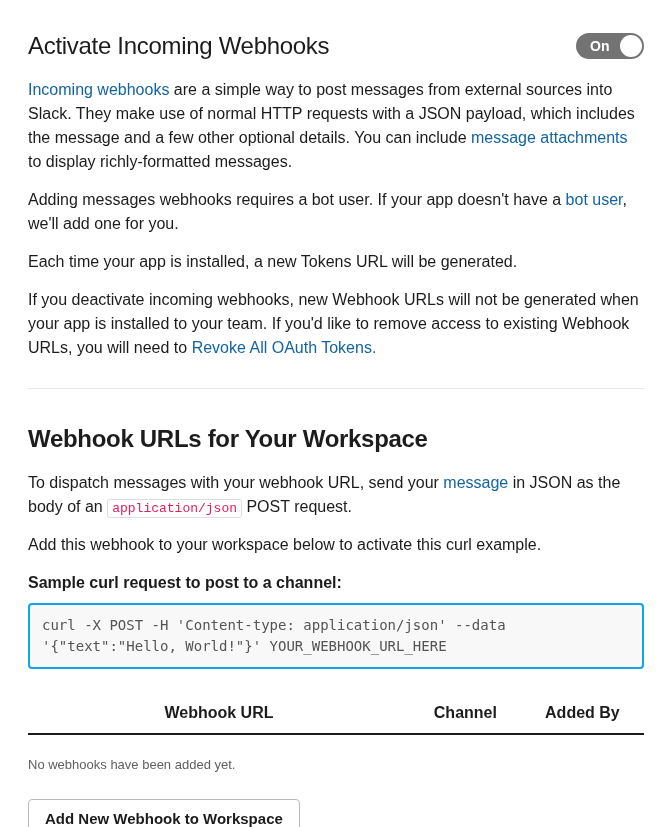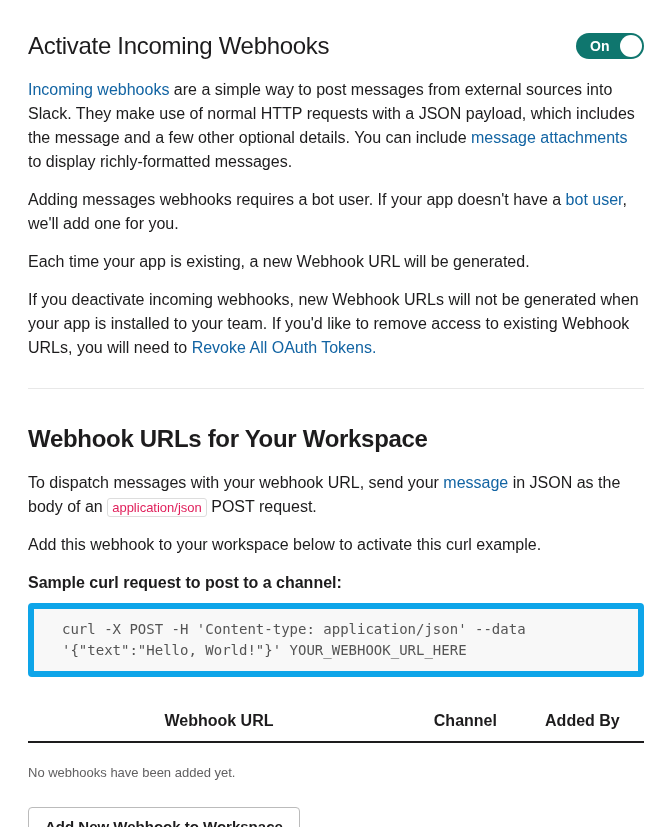--- a/index.html
+++ b/index.html
@@ -39,21 +39,21 @@
     }
     .divider {
       border: none;
       border-top: 1px solid #e8e8e8;
       margin: 28px 0 32px;
     }
     .toggle {
       position: relative;
       width: 68px;
       height: 26px;
-      background: #0f766e;
+      background: #737373;
       border-radius: 13px;
       cursor: pointer;
       display: flex;
       align-items: center;
     }
     .toggle-label {
       color: #fff;
       font-size: 14px;
       font-weight: 700;
       margin-left: 14px;
@@ -61,40 +61,40 @@
     .toggle-knob {
       position: absolute;
       right: 2px;
       top: 2px;
       width: 22px;
       height: 22px;
       background: #fff;
       border-radius: 50%;
     }
     code.inline {
-      font-family: Liberation Sans, sans-serif;
+      font-family: Liberation Mono, monospace;
       font-size: 13px;
       color: #e01e5a;
       border: 1px solid #ddd;
       background: #fff;
       padding: 1px 4px;
       border-radius: 3px;
     }
     .subhead {
       font-weight: 700;
       margin-top: 2px;
       margin-bottom: 8px;
     }
     pre.codeblock {
       font-family: ui-monospace, SFMono-Regular, Menlo, Monaco, Consolas, monospace;
       font-size: 14px;
       background: #f8f8f8;
-      border: 6px solid #0ea5e9;
+      border: 2px solid #0ea5e9;
       border-radius: 4px;
-      padding: 10px 28px;
+      padding: 10px 12px;
       white-space: pre-wrap;
       word-break: break-word;
       margin-bottom: 22px;
       color: #545454;
     }
     table.webhooks {
       width: 100%;
       border-collapse: collapse;
       margin-bottom: 10px;
     }
@@ -136,21 +136,21 @@
 </div>
 
 <p>
   <a class="link">Incoming webhooks</a><span> are a simple way to post messages from external sources into Slack. They make use of normal HTTP requests with a JSON payload, which includes the message and a few other optional details. You can include </span><a class="link">message attachments</a><span> to display richly-formatted messages.</span>
 </p>
 
 <p>
   <span>Adding messages webhooks requires a bot user. If your app doesn't have a </span><a class="link">bot user</a><span>, we'll add one for you.</span>
 </p>
 
-<p>Each time your app is existing, a new Webhook URL will be generated.</p>
+<p>Each time your app is installed, a new Tokens URL will be generated.</p>
 
 <p>
   <span>If you deactivate incoming webhooks, new Webhook URLs will not be generated when your app is installed to your team. If you'd like to remove access to existing Webhook URLs, you will need to </span><a class="link">Revoke All OAuth Tokens.</a>
 </p>
 
 <hr class="divider">
 
 <h2>Webhook URLs for Your Workspace</h2>
 
 <p>

